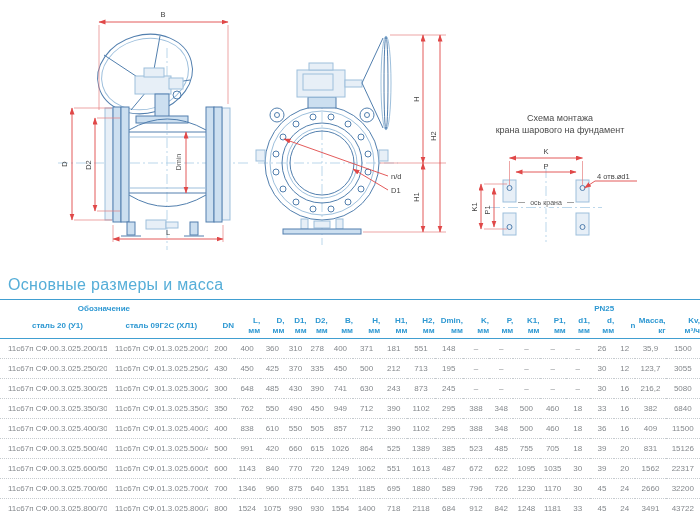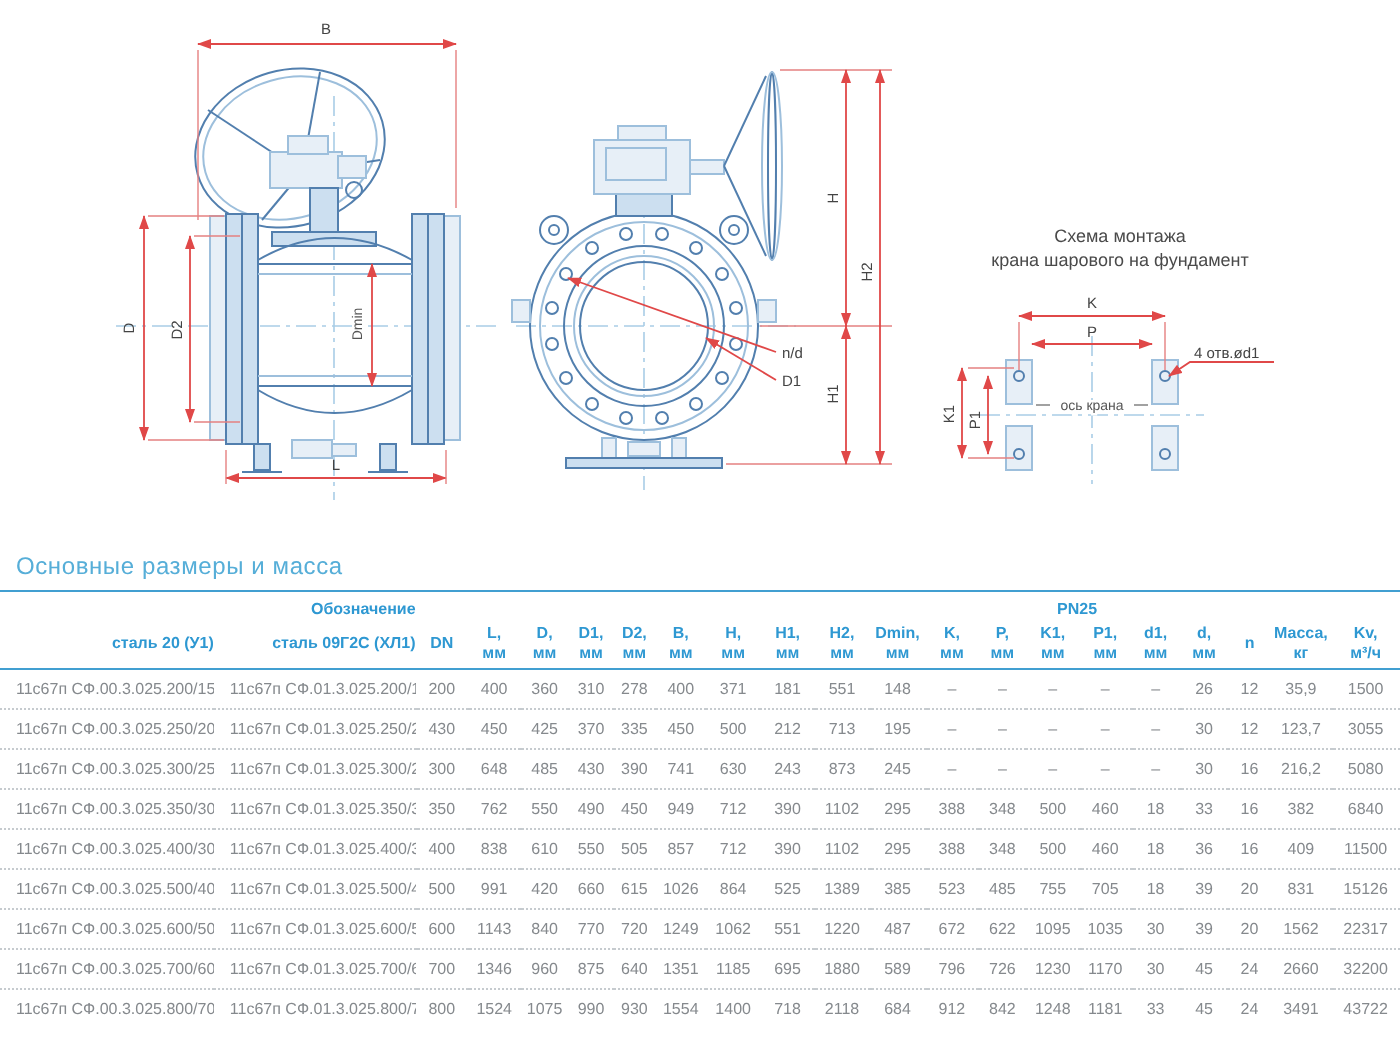--- a/index.html
+++ b/index.html
@@ -14,27 +14,27 @@
   .f1{fill:#ccdff0;stroke:#527fae;stroke-width:1;}
   .f2{fill:#e7eff7;stroke:#9dbfdc;stroke-width:1;}
   .cl{stroke:#a9cde6;stroke-width:.8;stroke-dasharray:10 3 2 3;fill:none;}
   .rd{stroke:#e04848;stroke-width:.9;fill:none;}
   .rde{stroke:#e58080;stroke-width:.7;fill:none;}
   .lb{font:7.5px "Liberation Sans",sans-serif;fill:#444;}
   .lbg{font:7px "Liberation Sans",sans-serif;fill:#555;paint-order:stroke;stroke:#fff;stroke-width:2.5px;}
   .ttl{font:9px "Liberation Sans",sans-serif;fill:#4a4a4a;}
 
   
-  .section-title{margin:6px 0 5px 8px;font-size:12px;color:#56aed8;letter-spacing:.3px;}
+  .section-title{margin:6px 0 5px 8px;font-size:16px;color:#56aed8;letter-spacing:.3px;}
   table.dims{width:700px;border-collapse:collapse;table-layout:fixed;border-top:1px solid #419fd1;}
-  table.dims th{font-size:8px;font-weight:bold;color:#2e98d2;text-align:center;vertical-align:middle;
+  table.dims th{font-size:8px;font-weight:bold;color:#2e98d2;text-align:right;vertical-align:middle;
     white-space:pre-line;padding:1px 0 3px 0;line-height:1.2;}
   table.dims thead tr.r1 th{height:13px;padding:2px 0 0 0;}
   table.dims thead tr.r2 th{border-bottom:1px solid #419fd1;}
-  table.dims th.left{text-align:right;padding-left:8px;}
+  table.dims th.left{text-align:center;padding-left:8px;}
   table.dims td{font-size:8px;color:#85898d;text-align:center;height:19px;padding:0;
     overflow:hidden;white-space:nowrap;}
   table.dims td.des{text-align:left;padding-left:8px;}
   table.dims tbody tr + tr td{border-top:1px dotted #c6cbcf;}
 </style>
 </head>
 <body>
 
 <div class="page">
 
@@ -452,21 +452,21 @@
           <td class="des">11с67п СФ.00.3.025.600/500</td>
           <td class="des">11с67п СФ.01.3.025.600/500</td>
           <td>600</td>
           <td>1143</td>
           <td>840</td>
           <td>770</td>
           <td>720</td>
           <td>1249</td>
           <td>1062</td>
           <td>551</td>
-          <td>1220</td>
+          <td>1613</td>
           <td>487</td>
           <td>672</td>
           <td>622</td>
           <td>1095</td>
           <td>1035</td>
           <td>30</td>
           <td>39</td>
           <td>20</td>
           <td>1562</td>
           <td>22317</td>

